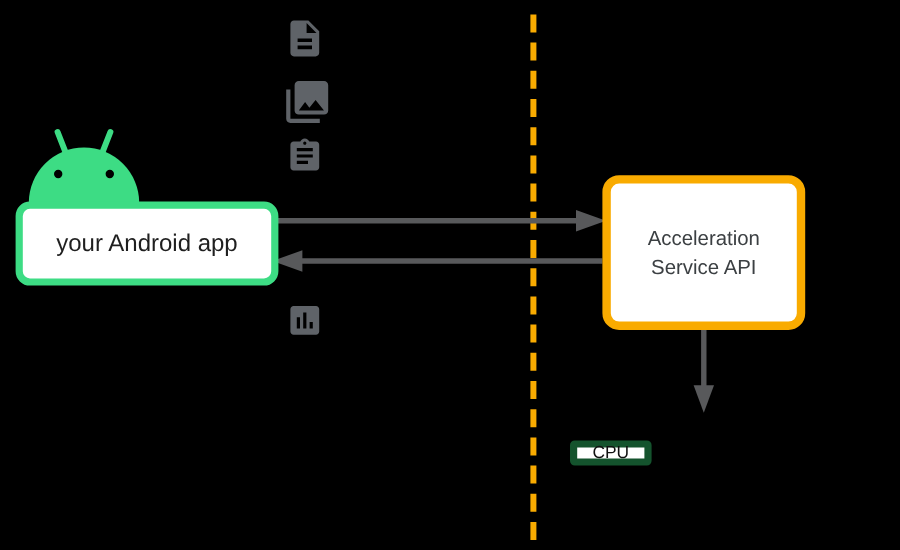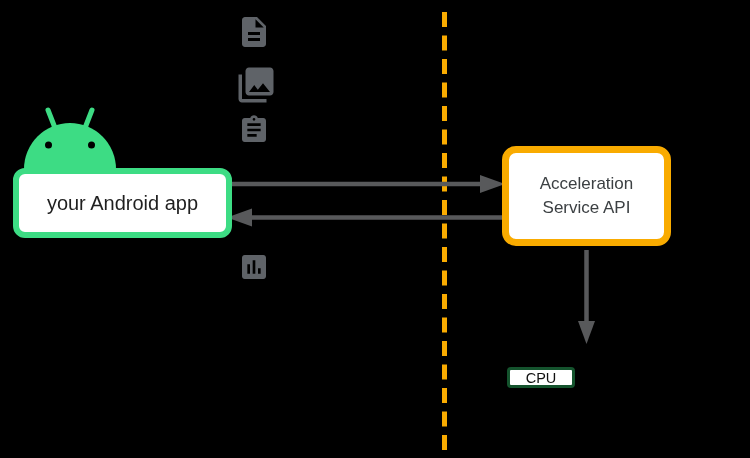--- a/index.html
+++ b/index.html
@@ -17,31 +17,31 @@
   .node{
     position:absolute;box-sizing:border-box;background:#fff;
     display:flex;align-items:center;justify-content:center;text-align:center;
   }
   .app-box{
     left:13px;top:168px;width:219px;height:70px;
     border:6px solid #3DDC84;border-radius:12px;
     font-size:20px;color:#1F1F1F;
   }
   .accel-box{
-    left:502px;top:146px;width:169px;height:100px;
+    left:502px;top:146px;width:169px;height:129px;
     border:7px solid #F9AB00;border-radius:14px;
     font-size:17px;line-height:24px;color:#3C4043;
   }
   .accel-box span{white-space:pre-line;}
   .chip{
     position:absolute;box-sizing:border-box;background:#fff;border-radius:4px;
     display:flex;align-items:center;justify-content:center;
     font-size:14.5px;color:#111;top:367px;height:21px;
   }
-  .chip-cpu{left:475px;width:68px;border:3px solid #14532d;margin-left:32px;}
+  .chip-cpu{left:475px;width:68px;border:6px solid #14532d;}
   .chip-gpu{left:551px;width:67px;border:3px solid #D9472B;}
 </style>
 </head>
 <body>
 
 <div class="canvas">
 
   <svg class="overlay" viewBox="0 0 750 458" xmlns="http://www.w3.org/2000/svg">
     <line x1="444.5" y1="12" x2="444.5" y2="452" stroke="#F9AB00" stroke-width="5" stroke-dasharray="15 8.5"></line>
     <g fill="#58595B" stroke="#58595B">

